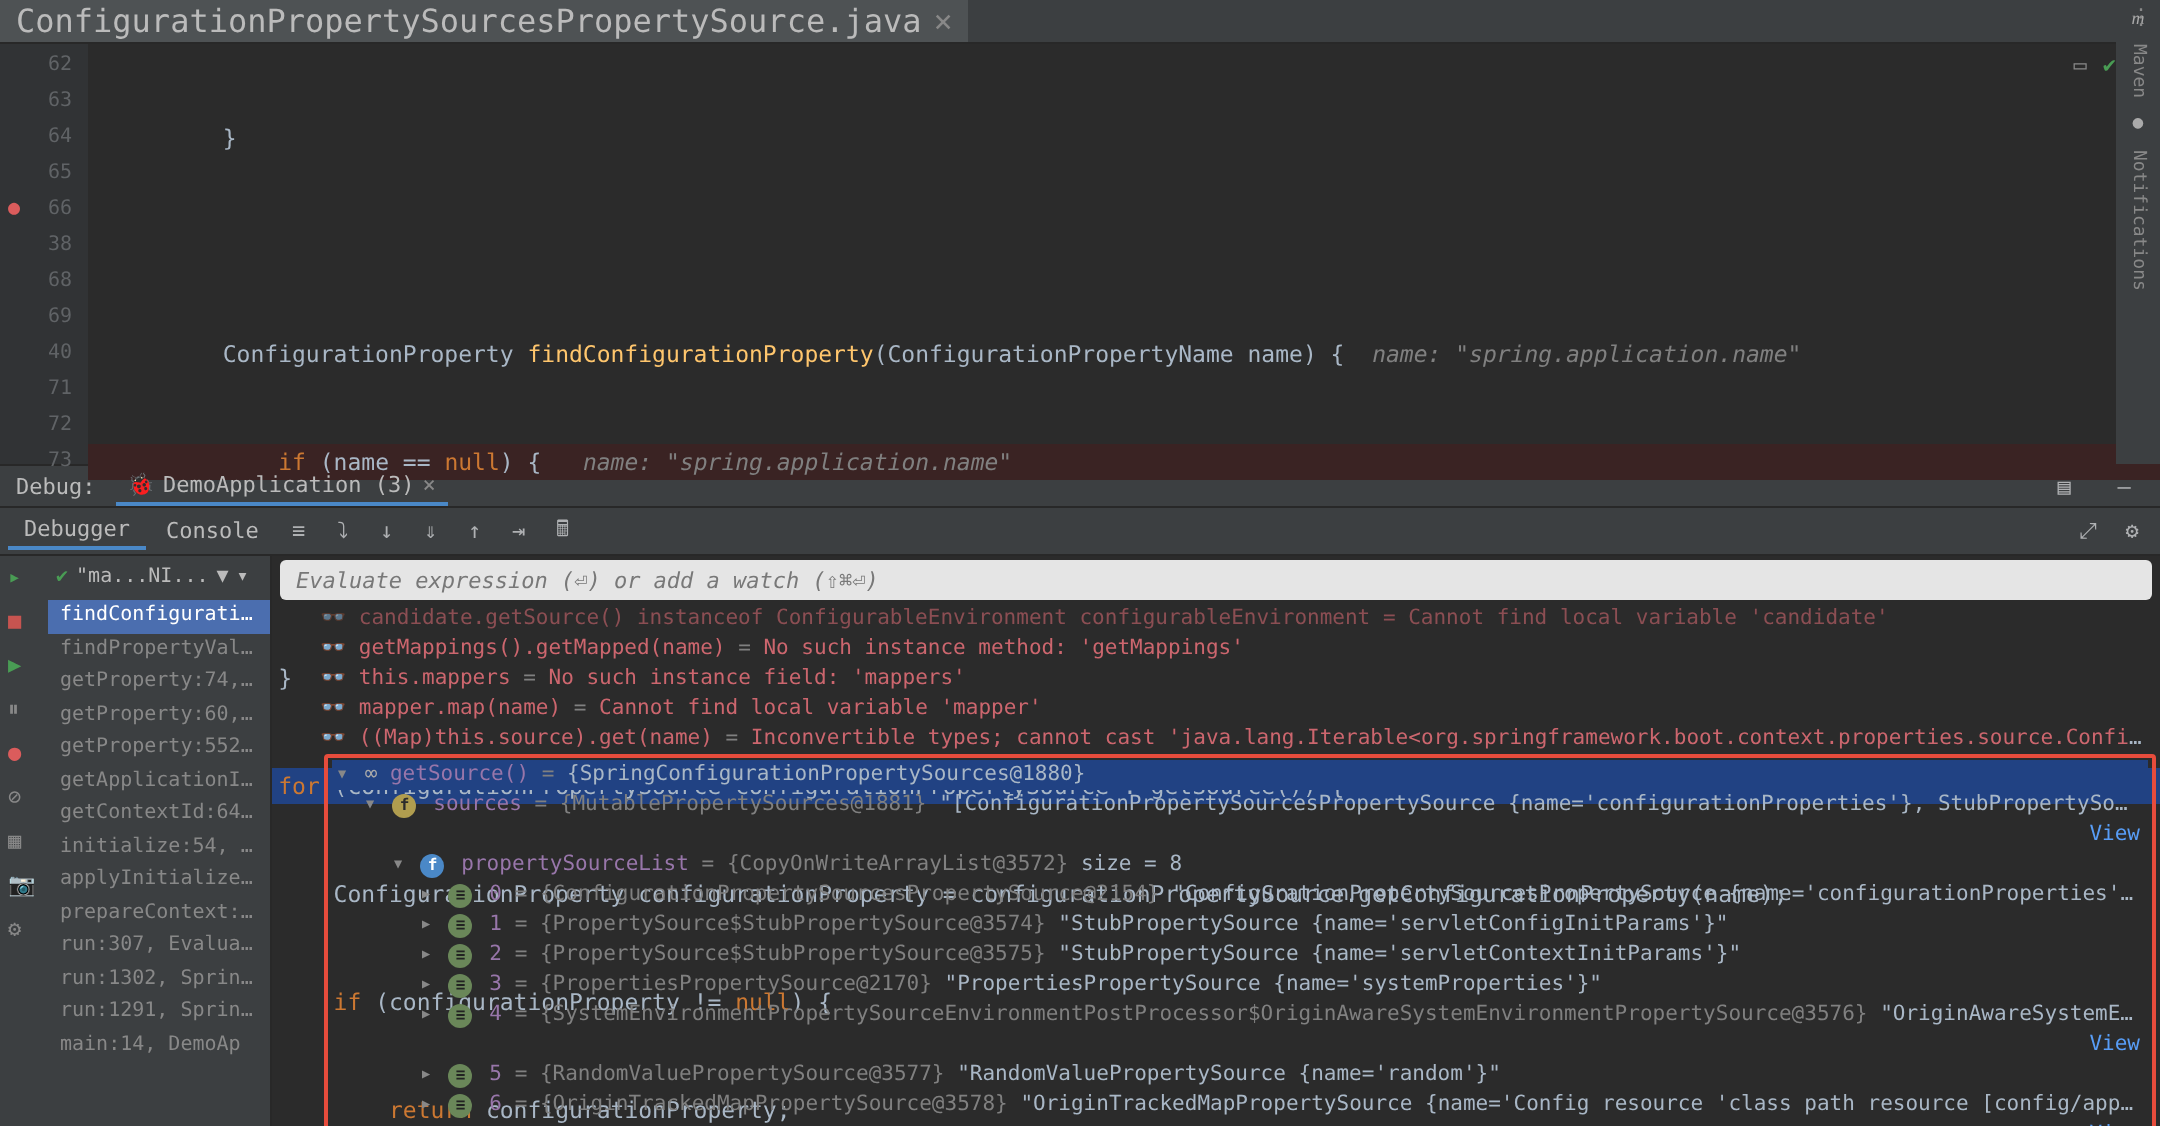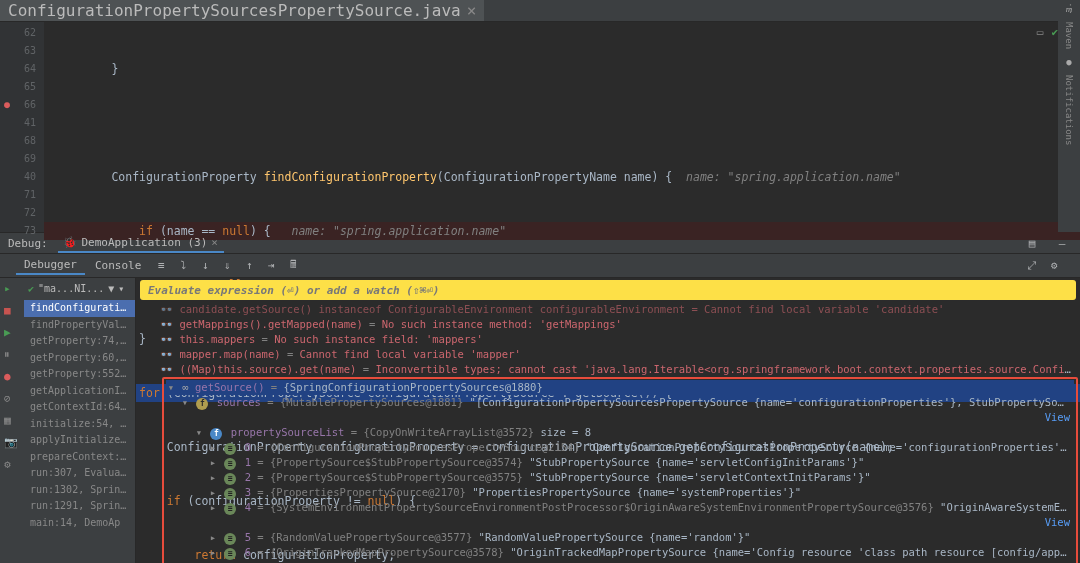--- a/index.html
+++ b/index.html
@@ -79,21 +79,21 @@
   .debug-header .run-tab {
     display: flex; align-items: center; gap: 4px;
     padding: 2px 6px;
     border-bottom: 2px solid #4a88c7;
   }
   .debug-subheader {
     height: 24px;
     background: #3c3f41;
     display: flex;
     align-items: center;
-    padding: 0 16px;
+    padding: 0 4px;
     gap: 2px;
     font-size: 11px;
     border-bottom: 1px solid #282828;
   }
   .subtab { padding: 2px 8px; color: #bbb; }
   .icon-btn {
     width: 20px; height: 20px; display: flex; align-items: center; justify-content: center;
     color: #afb1b3; cursor: pointer;
   }
   .debug-body {
@@ -139,30 +139,29 @@
   .frame-item.sel { background: #4b6eaf; color: #fff; }
   .vars-panel {
     flex: 1;
     display: flex;
     flex-direction: column;
     overflow: hidden;
     position: relative;
   }
   .expr-input {
     height: 20px;
-    background: #fde047;
+    background: #e5e5e5;
     color: #787878;
     font-style: italic;
     padding: 0 8px;
     display: flex;
     align-items: center;
     font-size: 11px;
     margin: 2px 4px;
     border-radius: 3px;
-    font-weight: bold;
   }
   .var-tree {
     flex: 1;
     overflow: auto;
     font-size: 10.5px;
     line-height: 15px;
     padding-left: 4px;
     margin-left: 20px;
   }
   .var-line {
@@ -238,21 +237,21 @@
   <span style="position:absolute;right:-18px;top:-24px;color:#888">⋮</span>
 </div>
 
 <div class="editor-area">
   <div class="gutter">
     <div class="gutter-line">62</div>
     <div class="gutter-line">63</div>
     <div class="gutter-line">64</div>
     <div class="gutter-line">65</div>
     <div class="gutter-line bp">66</div>
-    <div class="gutter-line">41</div>
+    <div class="gutter-line">38</div>
     <div class="gutter-line">68</div>
     <div class="gutter-line">69</div>
     <div class="gutter-line">40</div>
     <div class="gutter-line">71</div>
     <div class="gutter-line">72</div>
     <div class="gutter-line">73</div>
   </div>
   <div class="code">
     <div class="code-line"><span>        }</span></div>
     <div class="code-line"><span></span></div>

